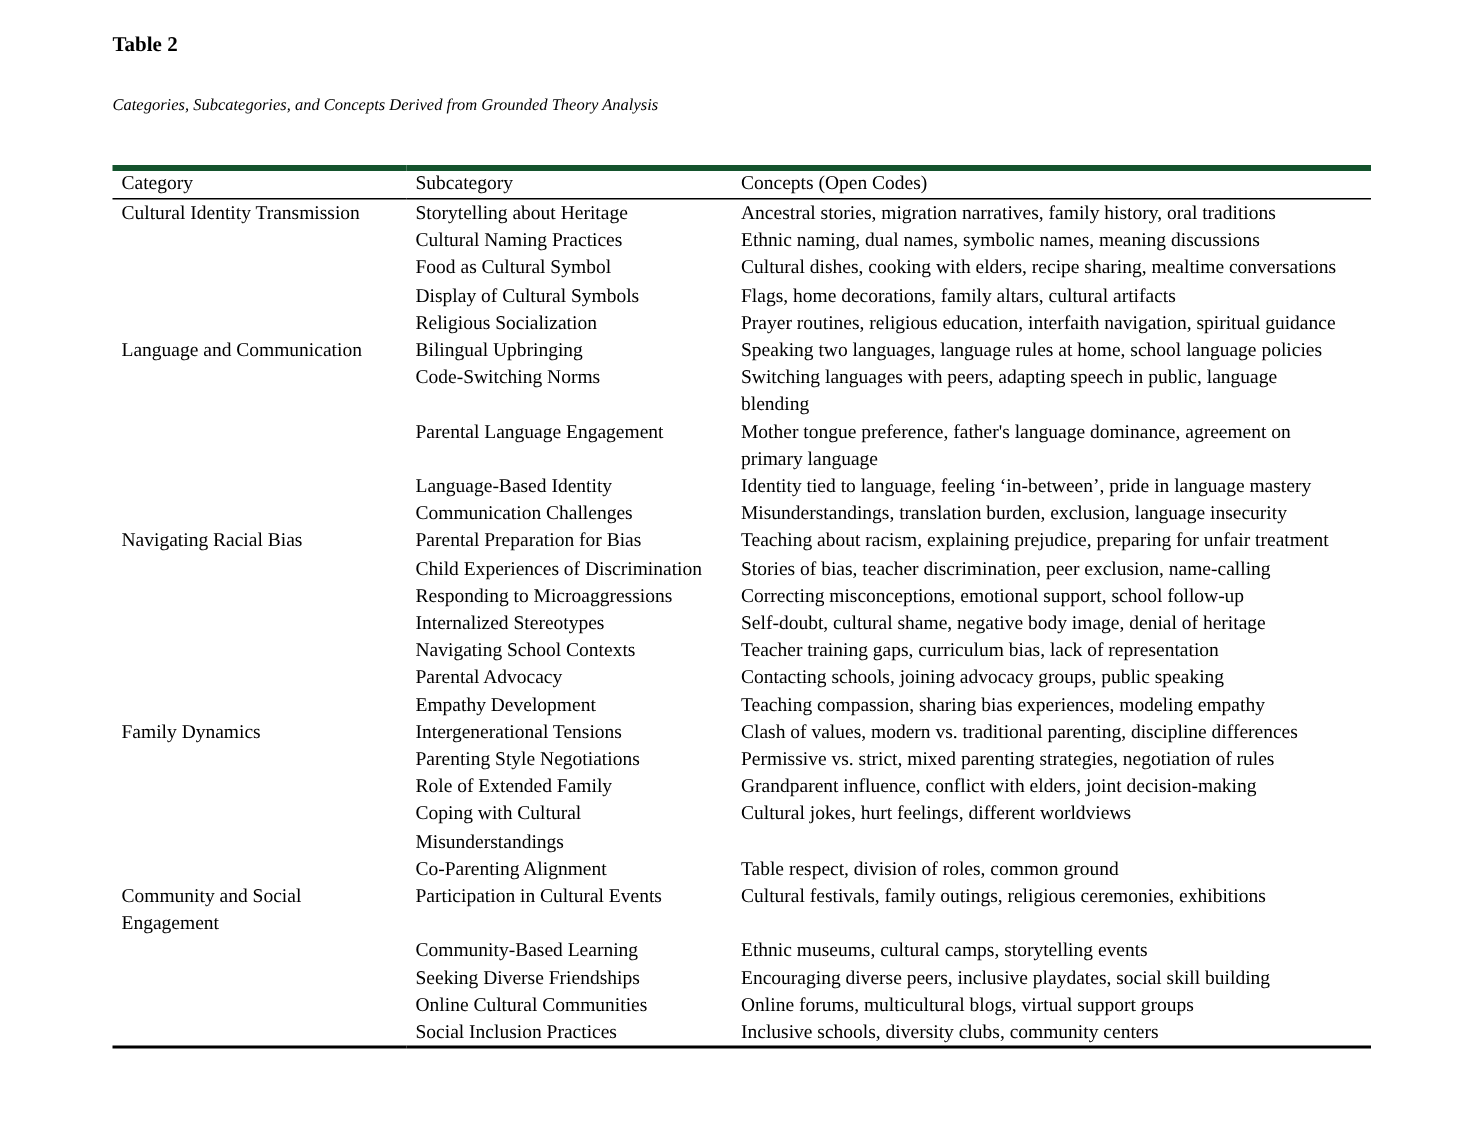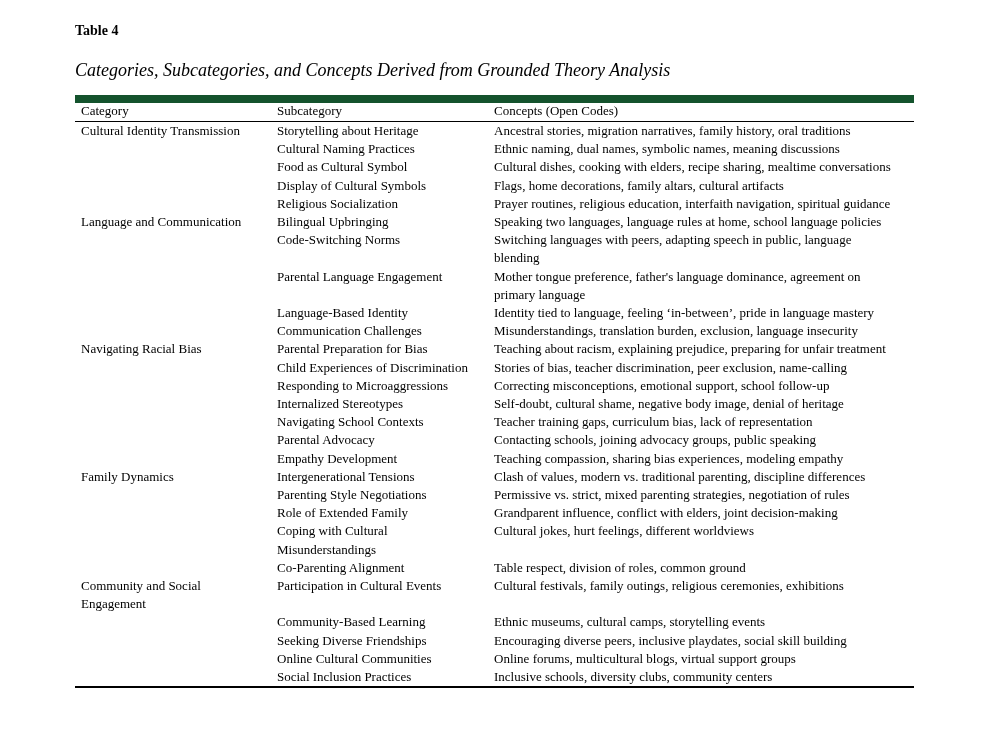--- a/index.html
+++ b/index.html
@@ -21,30 +21,30 @@
     box-sizing: border-box;
     padding: 22px 0 0 75px;
   }
   .table-number {
     font-weight: bold;
     font-size: 14px;
     line-height: 18px;
   }
   .table-caption {
     font-style: italic;
-    font-size: 18px;
+    font-size: 11px;
     line-height: 18px;
     margin-top: 21px;
   }
   table.apa-table {
     border-collapse: collapse;
     table-layout: fixed;
     width: 839px;
-    margin-top: 16px;
-    border-top: 8px solid #14532d;
+    margin-top: 31px;
+    border-top: 4px solid #14532d;
     border-bottom: 2px solid #000;
     font-size: 13px;
     line-height: 18.2px;
   }
   col.c1 { width: 196px; }
   col.c2 { width: 217px; }
   col.c3 { width: 426px; }
   .apa-table thead th {
     text-align: left;
     font-weight: normal;
@@ -59,21 +59,21 @@
     vertical-align: top;
     padding: 0 0 0 6px;
     white-space: pre-wrap;
     overflow-wrap: break-word;
   }
 </style>
 </head>
 <body>
 
 <div class="page">
-  <div class="table-number">Table 4</div>
+  <div class="table-number">Table 2</div>
 
   <div class="table-caption">Categories, Subcategories, and Concepts Derived from Grounded Theory Analysis</div>
 
   <table class="apa-table">
     <colgroup>
       <col class="c1">
       <col class="c2">
       <col class="c3">
     </colgroup>
     <thead>

